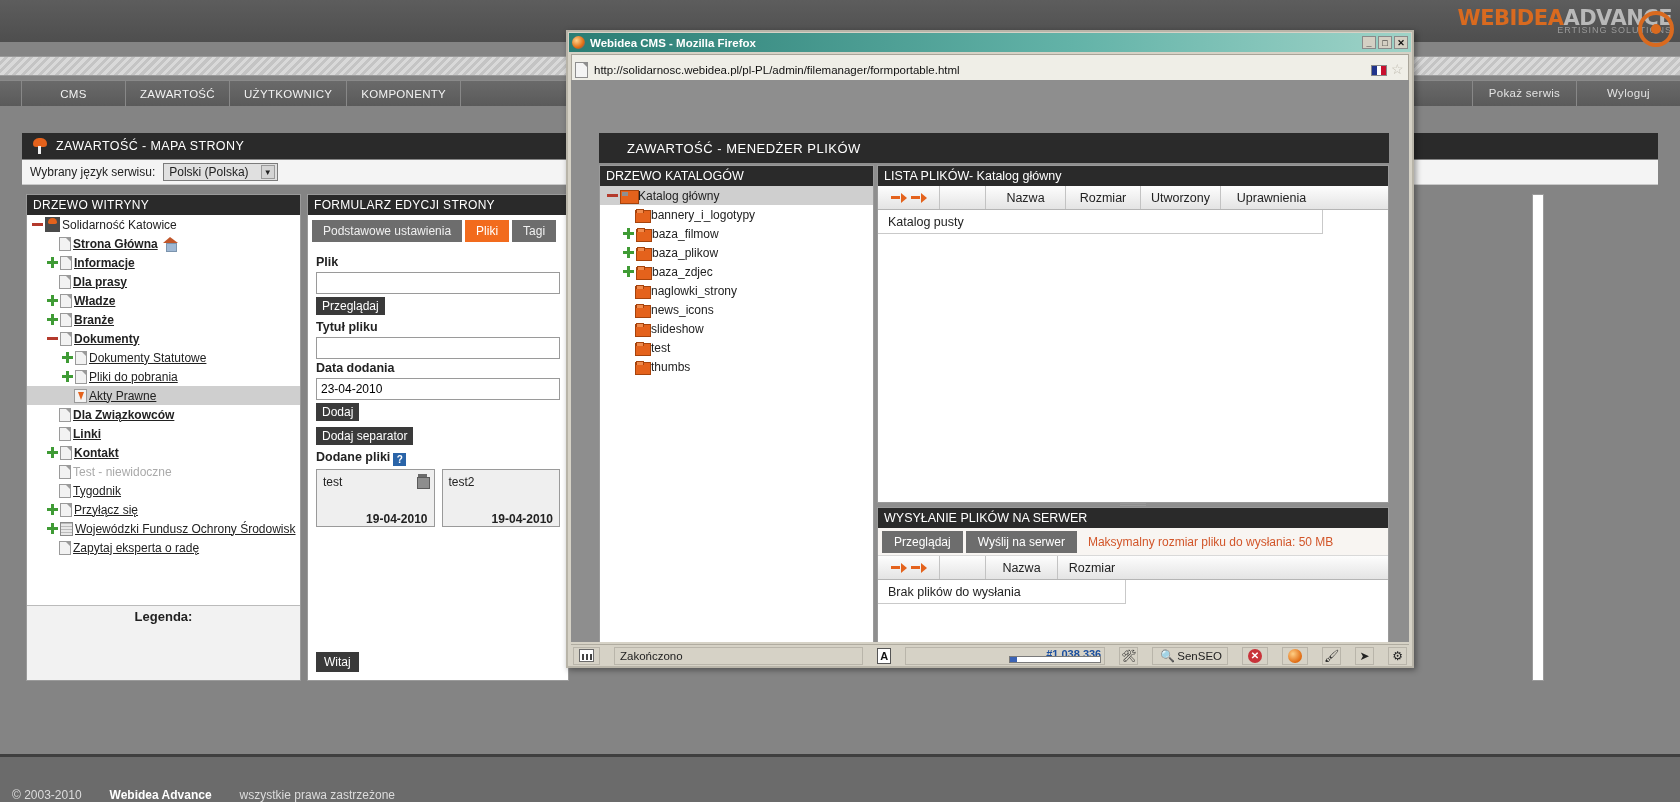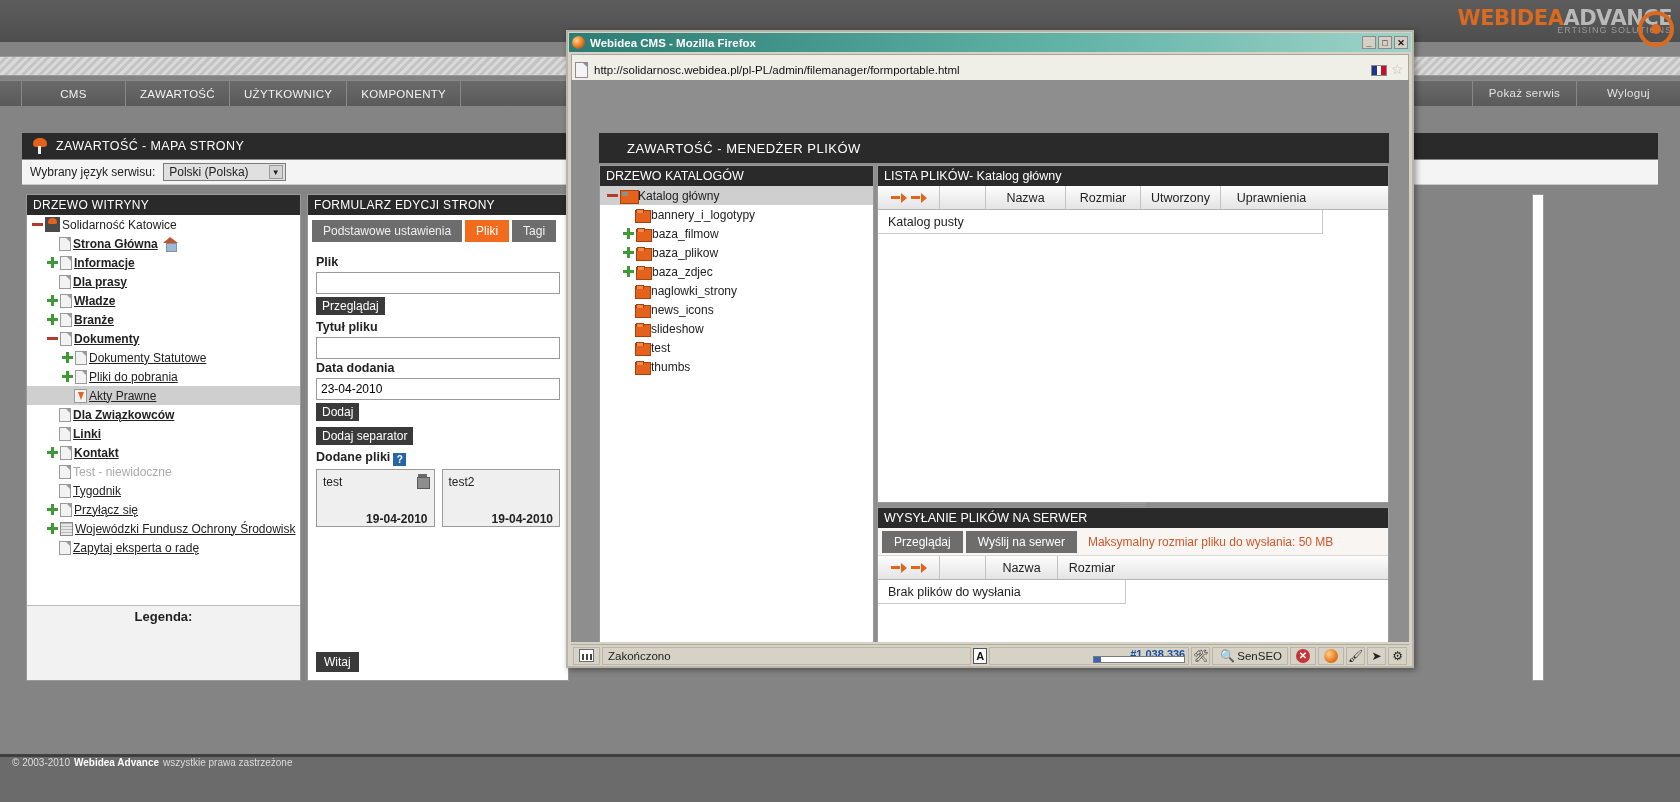--- a/index.html
+++ b/index.html
@@ -76,21 +76,21 @@
   .tree-ico .crown{position:absolute;left:1px;top:0;width:14px;height:9px;background:#e4621c;border-radius:7px 7px 4px 4px;}
   .tree-ico .trunk{position:absolute;left:6px;top:8px;width:3px;height:8px;background:#efefef;}
 
   .langbar {
     position:absolute; left:22px; top:160px; width:1636px; height:25px;
     background:#f4f4f4; border-bottom:1px solid #c9c9c9;
     display:flex; align-items:center; padding-left:8px; font-size:12px;
   }
   .langsel {
     margin-left:8px; height:18px; background:#e0e0e0; border:1px solid #7b7b7b;
-    padding:0 2px 0 5px; font-size:12px; display:flex; align-items:center; gap:20px;
+    padding:0 2px 0 5px; font-size:12px; display:flex; align-items:center; gap:12px;
   }
   .langsel .arw {
     width:14px; height:14px; background:#d4d4d4; border:1px solid #9a9a9a;
     display:flex; align-items:center; justify-content:center; font-size:8px;
   }
 
   
   .panel { position:absolute; background:#fff; border:1px solid #9a9a9a; }
   .panel-hd {
     height:20px; background:#2a2a2a; color:#fff; font-size:12px;
@@ -162,22 +162,22 @@
   .trash{ position:absolute; right:6px; top:4px; width:11px; height:13px; }
   .trash:before{content:"";position:absolute;left:0;top:3px;width:11px;height:10px;background:#8d8d8d;border:1px solid #5a5a5a;}
   .trash:after{content:"";position:absolute;left:1px;top:0;width:9px;height:3px;background:#6b6b6b;}
   .savebtn{ position:absolute; left:8px; bottom:8px; background:#3a3a3a; color:#fff; font-size:12px; padding:3px 8px;}
 
   #right-panel { left:1532px; top:194px; width:12px; height:487px; background:#fff; border:1px solid #9a9a9a;}
 
   .footer-bar {
     position:absolute; left:0; bottom:0; width:1680px; height:48px;
     background:#6b6b6b; border-top:3px solid #3f3f3f;
-    display:flex; align-items:flex-start; padding-left:12px;
-    color:#dcdcdc; font-size:10px;
+    display:flex; align-items:flex-end; padding-left:12px;
+    color:#dcdcdc; font-size:12px;gap:24px;
   }
   .footer-bar b { color:#fff; margin:0 4px; }
 
   
   #ff-window {
     position:absolute; left:566px; top:30px; width:848px; height:638px;
     background:#d6d2c6; border:2px solid #b8b4a8;
     box-shadow:2px 2px 6px rgba(0,0,0,.4);
   }
   .ff-title {
@@ -244,21 +244,21 @@
   .resize-grip{ position:absolute; left:50%; top:-6px; transform:translateX(-50%); width:26px; height:6px;}
   .resize-grip i{ display:block; height:1px; background:#999; margin:1px 0; }
 
   .upl-toolbar{ height:28px; background:#f8f5f2; border-bottom:1px solid #d9d9d9; display:flex; align-items:center; padding:0 4px; gap:3px;}
   .gbtn{ background:#6d6d6d; color:#fff; font-size:12px; padding:4px 12px; }
   .maxinfo{ color:#d2562a; font-size:12px; margin-left:8px; }
 
   .ff-status {
     position:absolute; left:3px; top:612px; width:838px; height:22px;
     background:#d6d2c6; border-top:1px solid #b0aca0;
-    display:flex; align-items:center; font-size:11.5px; padding:0 2px; gap:2px;
+    display:flex; align-items:center; font-size:11.5px; padding:0 2px; gap:14px;
   }
   .st-cell{ border:1px solid #b9b5aa; height:18px; display:flex; align-items:center; padding:0 5px; }
   .chart-ico{width:15px;height:13px;border:1px solid #6a6a6a;background:#fff;position:relative;}
   .chart-ico:after{content:"";position:absolute;left:2px;bottom:1px;width:10px;height:6px;
     background:repeating-linear-gradient(to right,#444 0 2px,transparent 2px 4px);}
   .rank-wrap{ position:relative; width:200px; height:18px; border:1px solid #b9b5aa; display:flex; align-items:flex-end;}
   .rank-num{ position:absolute; right:3px; top:0px; font-size:11px; color:#1b4fa0; font-weight:bold;}
   .rank-bar{ position:absolute; right:3px; bottom:1px; width:92px; height:7px; background:#fff; border:1px solid #7a7a7a;}
   .rank-bar i{ display:block; height:100%; width:8%; background:#3b63b5; }
   .pa-ico{ width:14px;height:16px; background:#fff; border:1px solid #555; color:#111; font-weight:bold;

